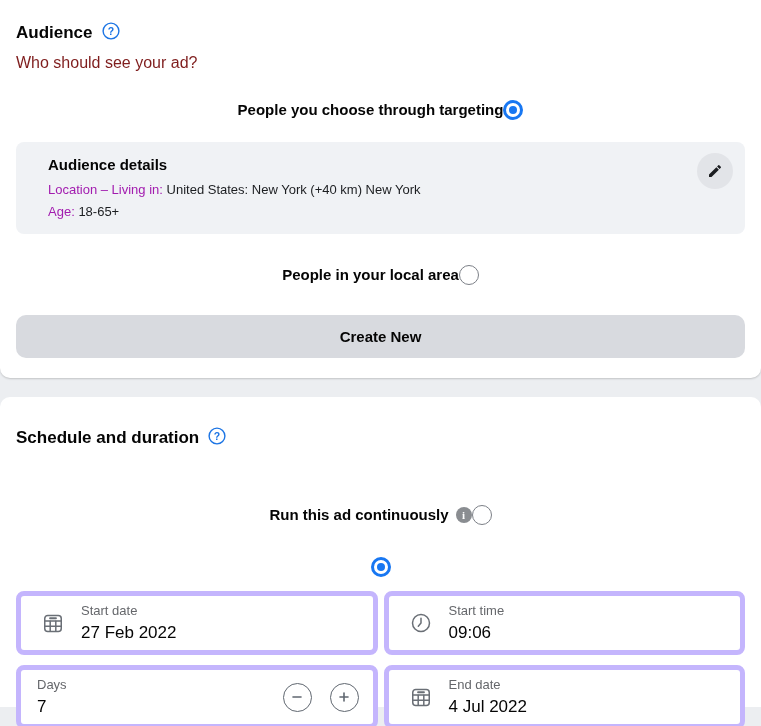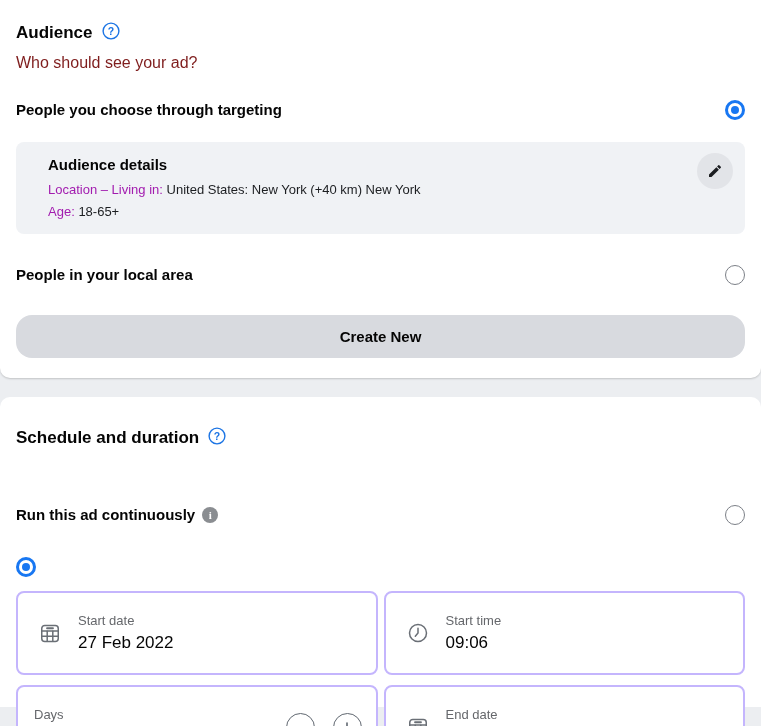--- a/index.html
+++ b/index.html
@@ -19,21 +19,21 @@
   }
   .card-bottom{
     border-radius:10px 10px 0 0;
     margin-top:19px;
     padding:30px 16px 7px;
     height:273px;
   }
   .section-header{display:flex;align-items:center;gap:9px;}
   .section-title{font-size:17px;font-weight:bold;line-height:20px;}
   .subtitle{margin-top:9px;font-size:16px;color:#7f1d1d;line-height:20px;}
-  .option-row{display:flex;align-items:center;justify-content:space-between;}
+  .option-row{display:flex;align-items:center;justify-content:center;}
   .option-label{font-size:15px;font-weight:bold;line-height:20px;display:flex;align-items:center;gap:7px;}
   .row1{margin-top:27px;}
   .row2{margin-top:31px;}
   
   .radio{width:20px;height:20px;border-radius:50%;box-sizing:border-box;flex:0 0 auto;cursor:pointer;}
   .radio.off{border:1.5px solid #7c8087;background:#fff;}
   .radio.on{border:3px solid #1877f2;background:#fff;display:flex;align-items:center;justify-content:center;}
   .radio.on::after{content:"";width:8px;height:8px;border-radius:50%;background:#1877f2;}
   
   .details-card{
@@ -42,37 +42,37 @@
   }
   .details-title{font-size:15px;font-weight:bold;line-height:19px;}
   .details-rows{margin-top:5px;font-size:13px;line-height:22px;}
   .d-label{color:#a21caf;}
   .d-value{color:#1c1e21;}
   .edit-btn{
     position:absolute;top:11px;right:12px;width:36px;height:36px;border-radius:50%;
     background:#e2e4e8;border:none;display:flex;align-items:center;justify-content:center;cursor:pointer;
   }
   .create-btn{
-    margin-top:30px;width:100%;height:43px;border:none;border-radius:16px;
+    margin-top:30px;width:100%;height:43px;border:none;border-radius:10px;
     background:#d8dadf;font-family:inherit;font-size:15px;font-weight:bold;color:#050505;cursor:pointer;
   }
   
   .help-icon{display:inline-block;}
   .info-icon{
     width:16px;height:16px;border-radius:50%;background:#8a8d91;color:#fff;
     display:inline-flex;align-items:center;justify-content:center;
     font-size:11px;font-weight:bold;font-family:"Liberation Serif","DejaVu Serif",serif;
   }
   
   .fields-grid{
     margin-top:14px;display:grid;grid-template-columns:1fr 1fr;
     column-gap:6px;row-gap:10px;
   }
   .field{
-    box-sizing:border-box;height:84px;border:2px solid #c4b5fd;border-radius:8px;
+    box-sizing:border-box;height:64px;border:5px solid #c4b5fd;border-radius:8px;
     background:#fff;display:flex;align-items:center;padding:0 14px 0 20px;cursor:pointer;
   }
   .field .f-icon{flex:0 0 auto;margin-right:16px;display:flex;}
   .f-text{display:flex;flex-direction:column;flex:1 1 auto;}
   .f-label{font-size:13px;color:#65676b;line-height:16px;}
   .f-value{font-size:17px;color:#050505;line-height:21px;margin-top:3px;}
   .field-days{padding-left:16px;}
   .steppers{display:flex;gap:18px;align-items:center;}
   .step-btn{
     width:29px;height:29px;border-radius:50%;border:1.5px solid #606770;background:#fff;

